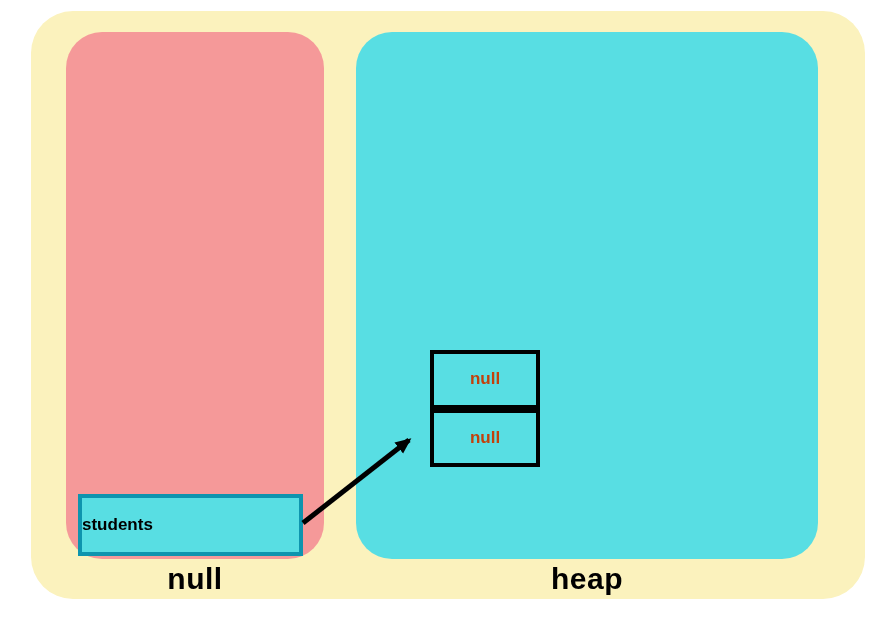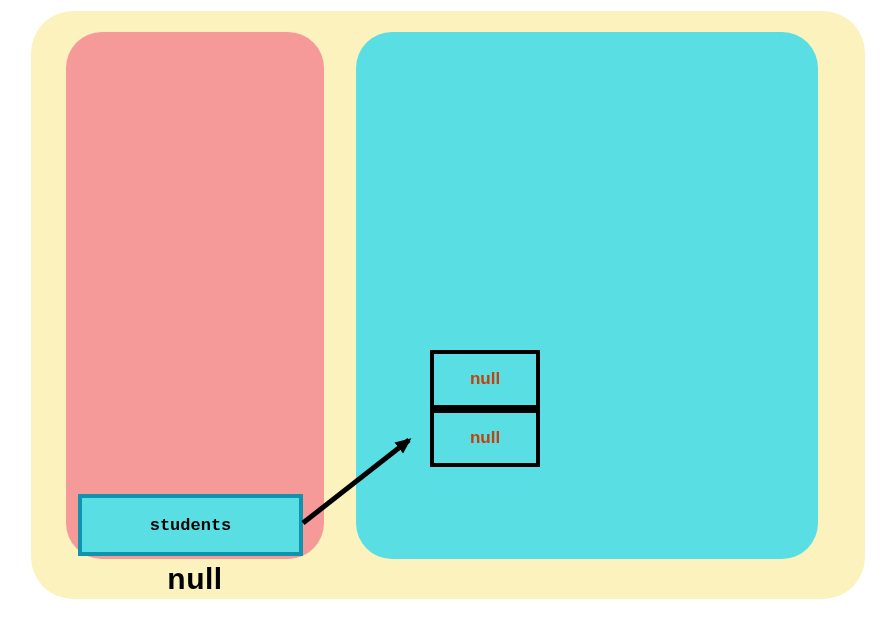--- a/index.html
+++ b/index.html
@@ -44,25 +44,24 @@
     position: absolute;
     left: 78px;
     top: 494px;
     width: 225px;
     height: 62px;
     box-sizing: border-box;
     border: 4px solid #0e94ae;
     background: #58dee3;
     display: flex;
     align-items: center;
-    justify-content: center;
+    justify-content: flex-start;
     font-weight: bold;
     font-size: 17px;
     color: #000000;
-    font-family: Liberation Mono, monospace;
   }
   .null-stack {
     position: absolute;
     left: 430px;
     top: 350px;
     width: 110px;
     height: 117px;
     display: flex;
     flex-direction: column;
   }
@@ -129,14 +128,15 @@
     <defs>
       <marker id="ah" markerWidth="20" markerHeight="16" refX="13" refY="7" orient="auto" markerUnits="userSpaceOnUse">
         <path d="M0,0 L16,7 L0,14 Z" fill="currentColor"></path>
       </marker>
     </defs>
     <line x1="303" y1="523" x2="409" y2="440" stroke="currentColor" stroke-width="5" marker-end="url(#ah)"></line>
   </svg>
 
   <div class="region-label label-stack" style="color: rgb(0, 0, 0);">null</div>
 
+  <div class="region-label label-heap" style="color: rgb(0, 0, 0);">heap</div>
 
 </div>
 
 </body></html>

